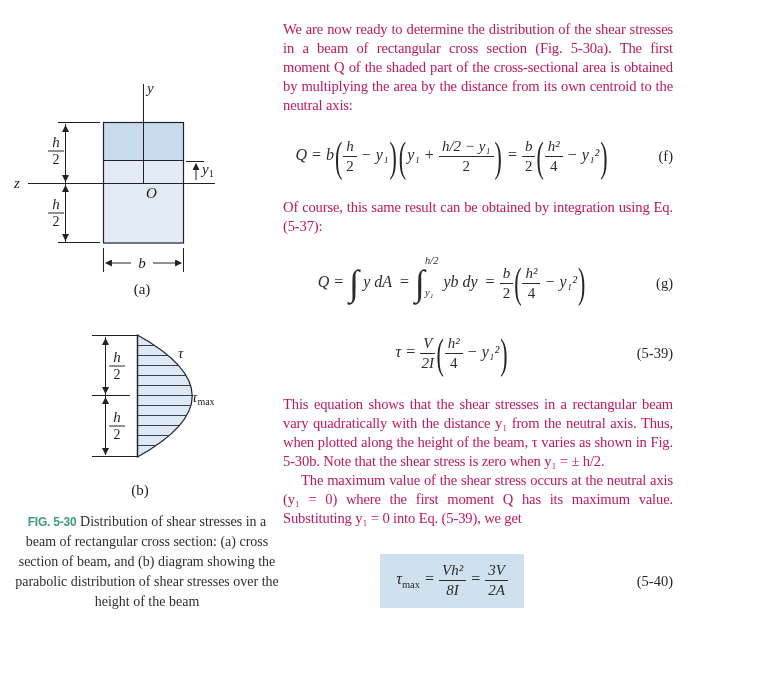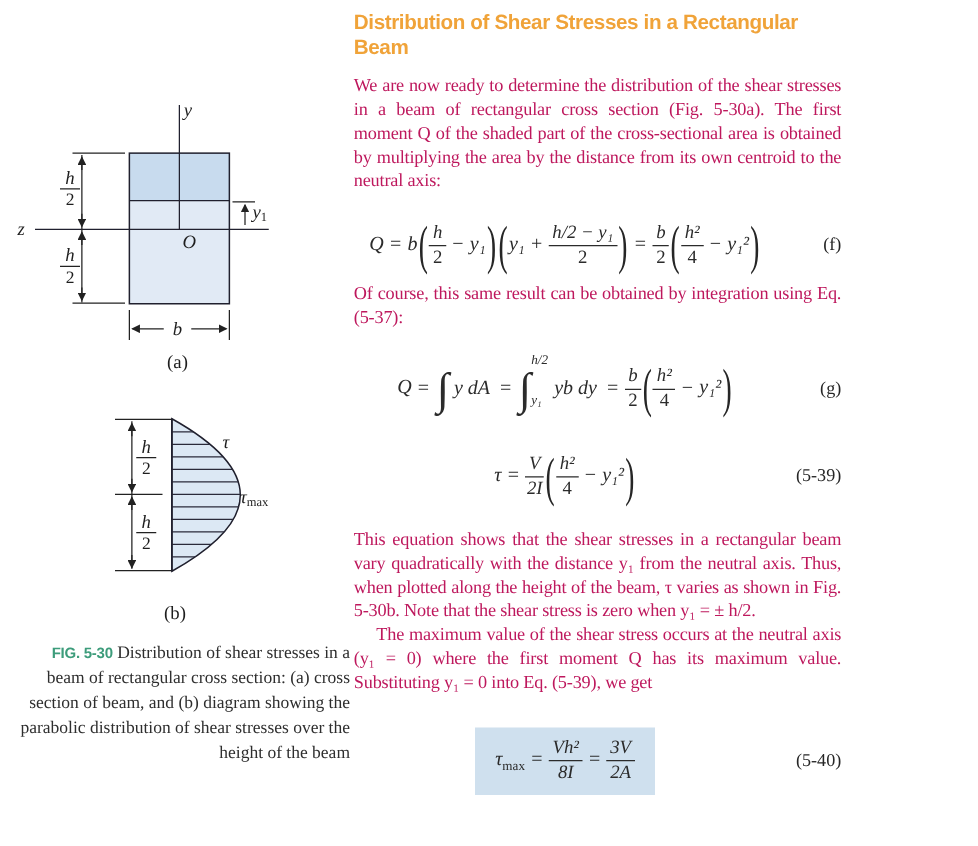--- a/index.html
+++ b/index.html
@@ -10,21 +10,21 @@
   }
   .page{position:relative;width:782px;height:677px;}
 
   
   .fig-svg{position:absolute;}
   svg text{font-family:"Liberation Serif","DejaVu Serif",serif;fill:#1e1e1e;}
   svg .it{font-style:italic;}
 
   .fig-caption{
     position:absolute;left:14px;top:512px;width:266px;
-    font-size:14px;line-height:20px;color:#2e2e2e;text-align:right;
+    font-size:14px;line-height:20px;color:#2e2e2e;text-align:center;
   }
   .fig-caption .figtag{
     font-family:"Liberation Sans","DejaVu Sans",sans-serif;
     font-weight:bold;font-size:12px;color:#3d9c7b;letter-spacing:-0.2px;
   }
 
   
   .rightcol{position:absolute;left:283px;top:8px;width:390px;}
   .rightcol h2{
     margin:0;font-family:"Liberation Sans","DejaVu Sans",sans-serif;
@@ -35,21 +35,21 @@
     margin:0;font-size:14.6px;line-height:19px;letter-spacing:-0.15px;
     text-align:justify;color:#be185d;
   }
   .p1{margin-top:12px !important;}
   .p-indent{text-indent:18px;}
 
   
   .eqrow{display:flex;align-items:center;}
   .eqbody{flex:1;text-align:center;font-size:16px;line-height:1;white-space:nowrap;}
   .eqlabel{width:52px;text-align:right;font-size:14.5px;color:#262626;flex:none;}
-  .eq-f{margin:24px 0 12px;}
+  .eq-f{margin:24px 0 24px;}
   .eq-g{margin:20px 0 26px;}
   .eq-39{margin:24px 0 24px;}
   .eq-40{margin:26px 0 0;}
   .var{font-style:italic;}
   .op{padding:0 5px;}
   .opn{padding:0 3px;}
   .frac{display:inline-block;vertical-align:middle;text-align:center;font-size:15px;}
   .frac .num{display:block;padding:0 3px 2px;border-bottom:1px solid #2b2b2b;}
   .frac .den{display:block;padding-top:2px;}
   .bp{display:inline-block;transform:scaleY(1.95);font-size:22px;line-height:0;vertical-align:middle;padding:0 1px;color:#262626;}
@@ -185,21 +185,20 @@
     <text x="140" y="495" font-size="15" text-anchor="middle">(b)</text>
   </svg>
 
   <div class="fig-caption">
     <span class="figtag">FIG. 5-30</span>
     <span>Distribution of shear stresses in a beam of rectangular cross section: (a) cross section of beam, and (b) diagram showing the parabolic distribution of shear stresses over the height of the beam</span>
   </div>
 
   <div class="rightcol">
 
-    <h2>Distribution of Shear Stresses in a Rectangular Beam</h2>
 
     <p class="p1">We are now ready to determine the distribution of the shear stresses in a beam of rectangular cross section (Fig. 5-30a). The first moment Q of the shaded part of the cross-sectional area is obtained by multiplying the area by the distance from its own centroid to the neutral axis:</p>
 
     <div class="eqrow eq-f">
       <div class="eqbody">
         <span class="var">Q</span><span class="op">=</span><span class="var">b</span><span class="bp">(</span><span class="frac"><span class="num var">h</span><span class="den">2</span></span><span class="op">−</span><span class="var">y₁</span><span class="bp">)</span><span class="bp">(</span><span class="var">y₁</span><span class="op">+</span><span class="frac"><span class="num var">h/2 − y₁</span><span class="den">2</span></span><span class="bp">)</span><span class="op">=</span><span class="frac"><span class="num var">b</span><span class="den">2</span></span><span class="bp">(</span><span class="frac"><span class="num var">h²</span><span class="den">4</span></span><span class="op">−</span><span class="var">y₁²</span><span class="bp">)</span>
       </div>
       <div class="eqlabel">(f)</div>
     </div>
 

